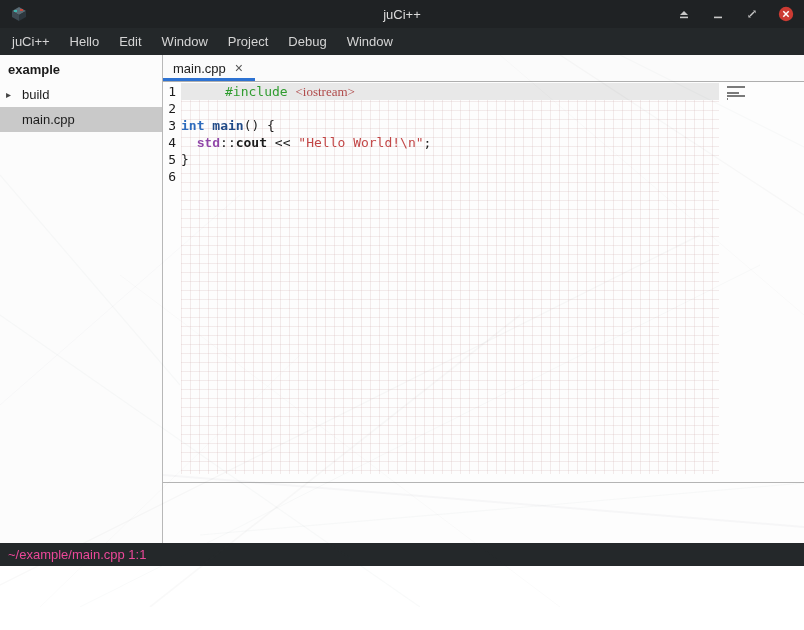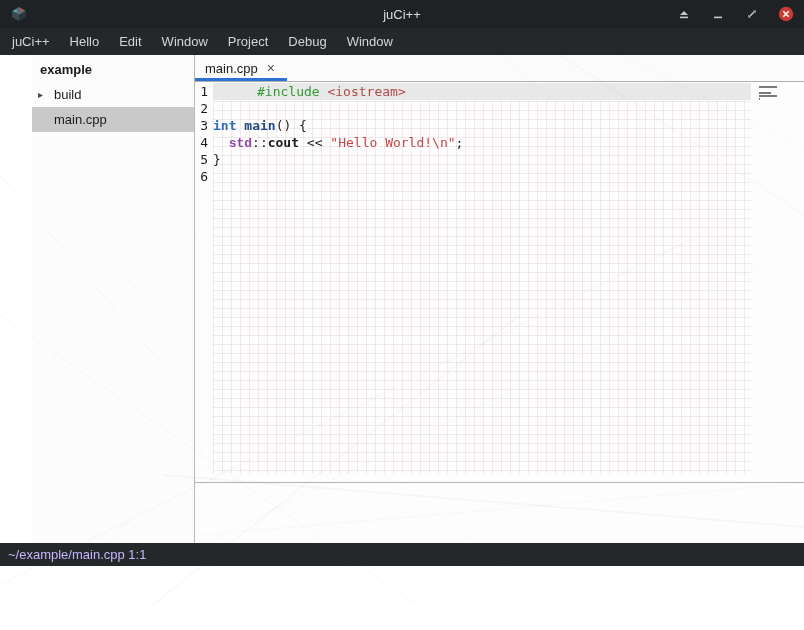--- a/index.html
+++ b/index.html
@@ -29,21 +29,21 @@
 
   
   .menubar {
     height: 27px; background: #24282a; color: #d4d4d4;
     display: flex; align-items: center; padding: 0 2px;
     flex: 0 0 auto;
   }
   .menu-item { padding: 5px 10px; font-size: 13px; }
 
   
-  .content { flex: 1 1 auto; display: flex; height: 552px; background: #eab308; position: relative; margin-left: 32px; }
+  .content { flex: 1 1 auto; display: flex; height: 552px; background: #eab308; position: relative; }
 
   
   .sidebar { width: 163px; flex: 0 0 163px; background: #fcfcfc; border-right: 1px solid #b8b8b8; overflow: hidden; }
   .sidebar-header { font-weight: bold; color: #1a1a1a; padding: 7px 8px 5px 8px; }
   .tree-item { height: 25px; display: flex; align-items: center; padding-left: 6px; color: #1c1c1c; }
   .tree-item.selected { background: #c9c9c9; }
   .expander { width: 16px; font-size: 10px; color: #444; text-align: left; flex: 0 0 16px; }
 
   
   .main { flex: 1 1 auto; display: flex; flex-direction: column; min-width: 0; }
@@ -65,37 +65,37 @@
   }
   .code-rows {
     position: relative; z-index: 1; width: 556px; padding: 1px 0 0 3px;
     font-family: "DejaVu Sans Mono", monospace; font-size: 13px; line-height: 17px;
   }
   .code-line { display: flex; height: 17px; white-space: pre; }
   .line-num { width: 10px; flex: 0 0 10px; text-align: right; color: #1c1c1c; margin-right: 5px; }
   .code-text { flex: 1 1 auto; color: #1c1c1c; }
   .code-line.hl .code-text { background: #e8e8e8; }
   .seg-preproc { color: #2f9c2f; padding-left: 44px; }
-  .seg-include-path { color: #b04a4a; }
+  .seg-include-path { color: #b04a4a; font-family: Liberation Serif, serif; }
   .seg-keyword { color: #2d6bbd; font-weight: bold; }
   .seg-function { color: #204a87; font-weight: bold; }
   .seg-namespace { color: #9046a8; font-weight: bold; font-family: Liberation Mono, monospace; }
   .seg-bold { color: #1c1c1c; font-weight: bold; }
   .seg-string { color: #c24747; }
   .seg-plain { color: #1c1c1c; }
 
   .minimap { position: absolute; left: 564px; top: 4px; width: 22px; z-index: 2; }
   .mm-bar { height: 2px; margin-bottom: 1px; background: #7a7a7a; }
 
   
   .terminal { flex: 1 1 auto; border-top: 1px solid #b4b4b4; background: #fdfdfd; }
 
   
   .statusbar {
-    height: 23px; flex: 0 0 23px; background: #24282a; color: #c4b5fd;
+    height: 23px; flex: 0 0 23px; background: #24282a; color: #ec4899;
     display: flex; align-items: center; padding-left: 8px; font-size: 13px;
   }
 
   
   .streaks { position: absolute; left: 0; top: 55px; width: 804px; height: 552px; pointer-events: none; z-index: 40; }
 </style>
 </head>
 <body>
 
 <div class="window">

